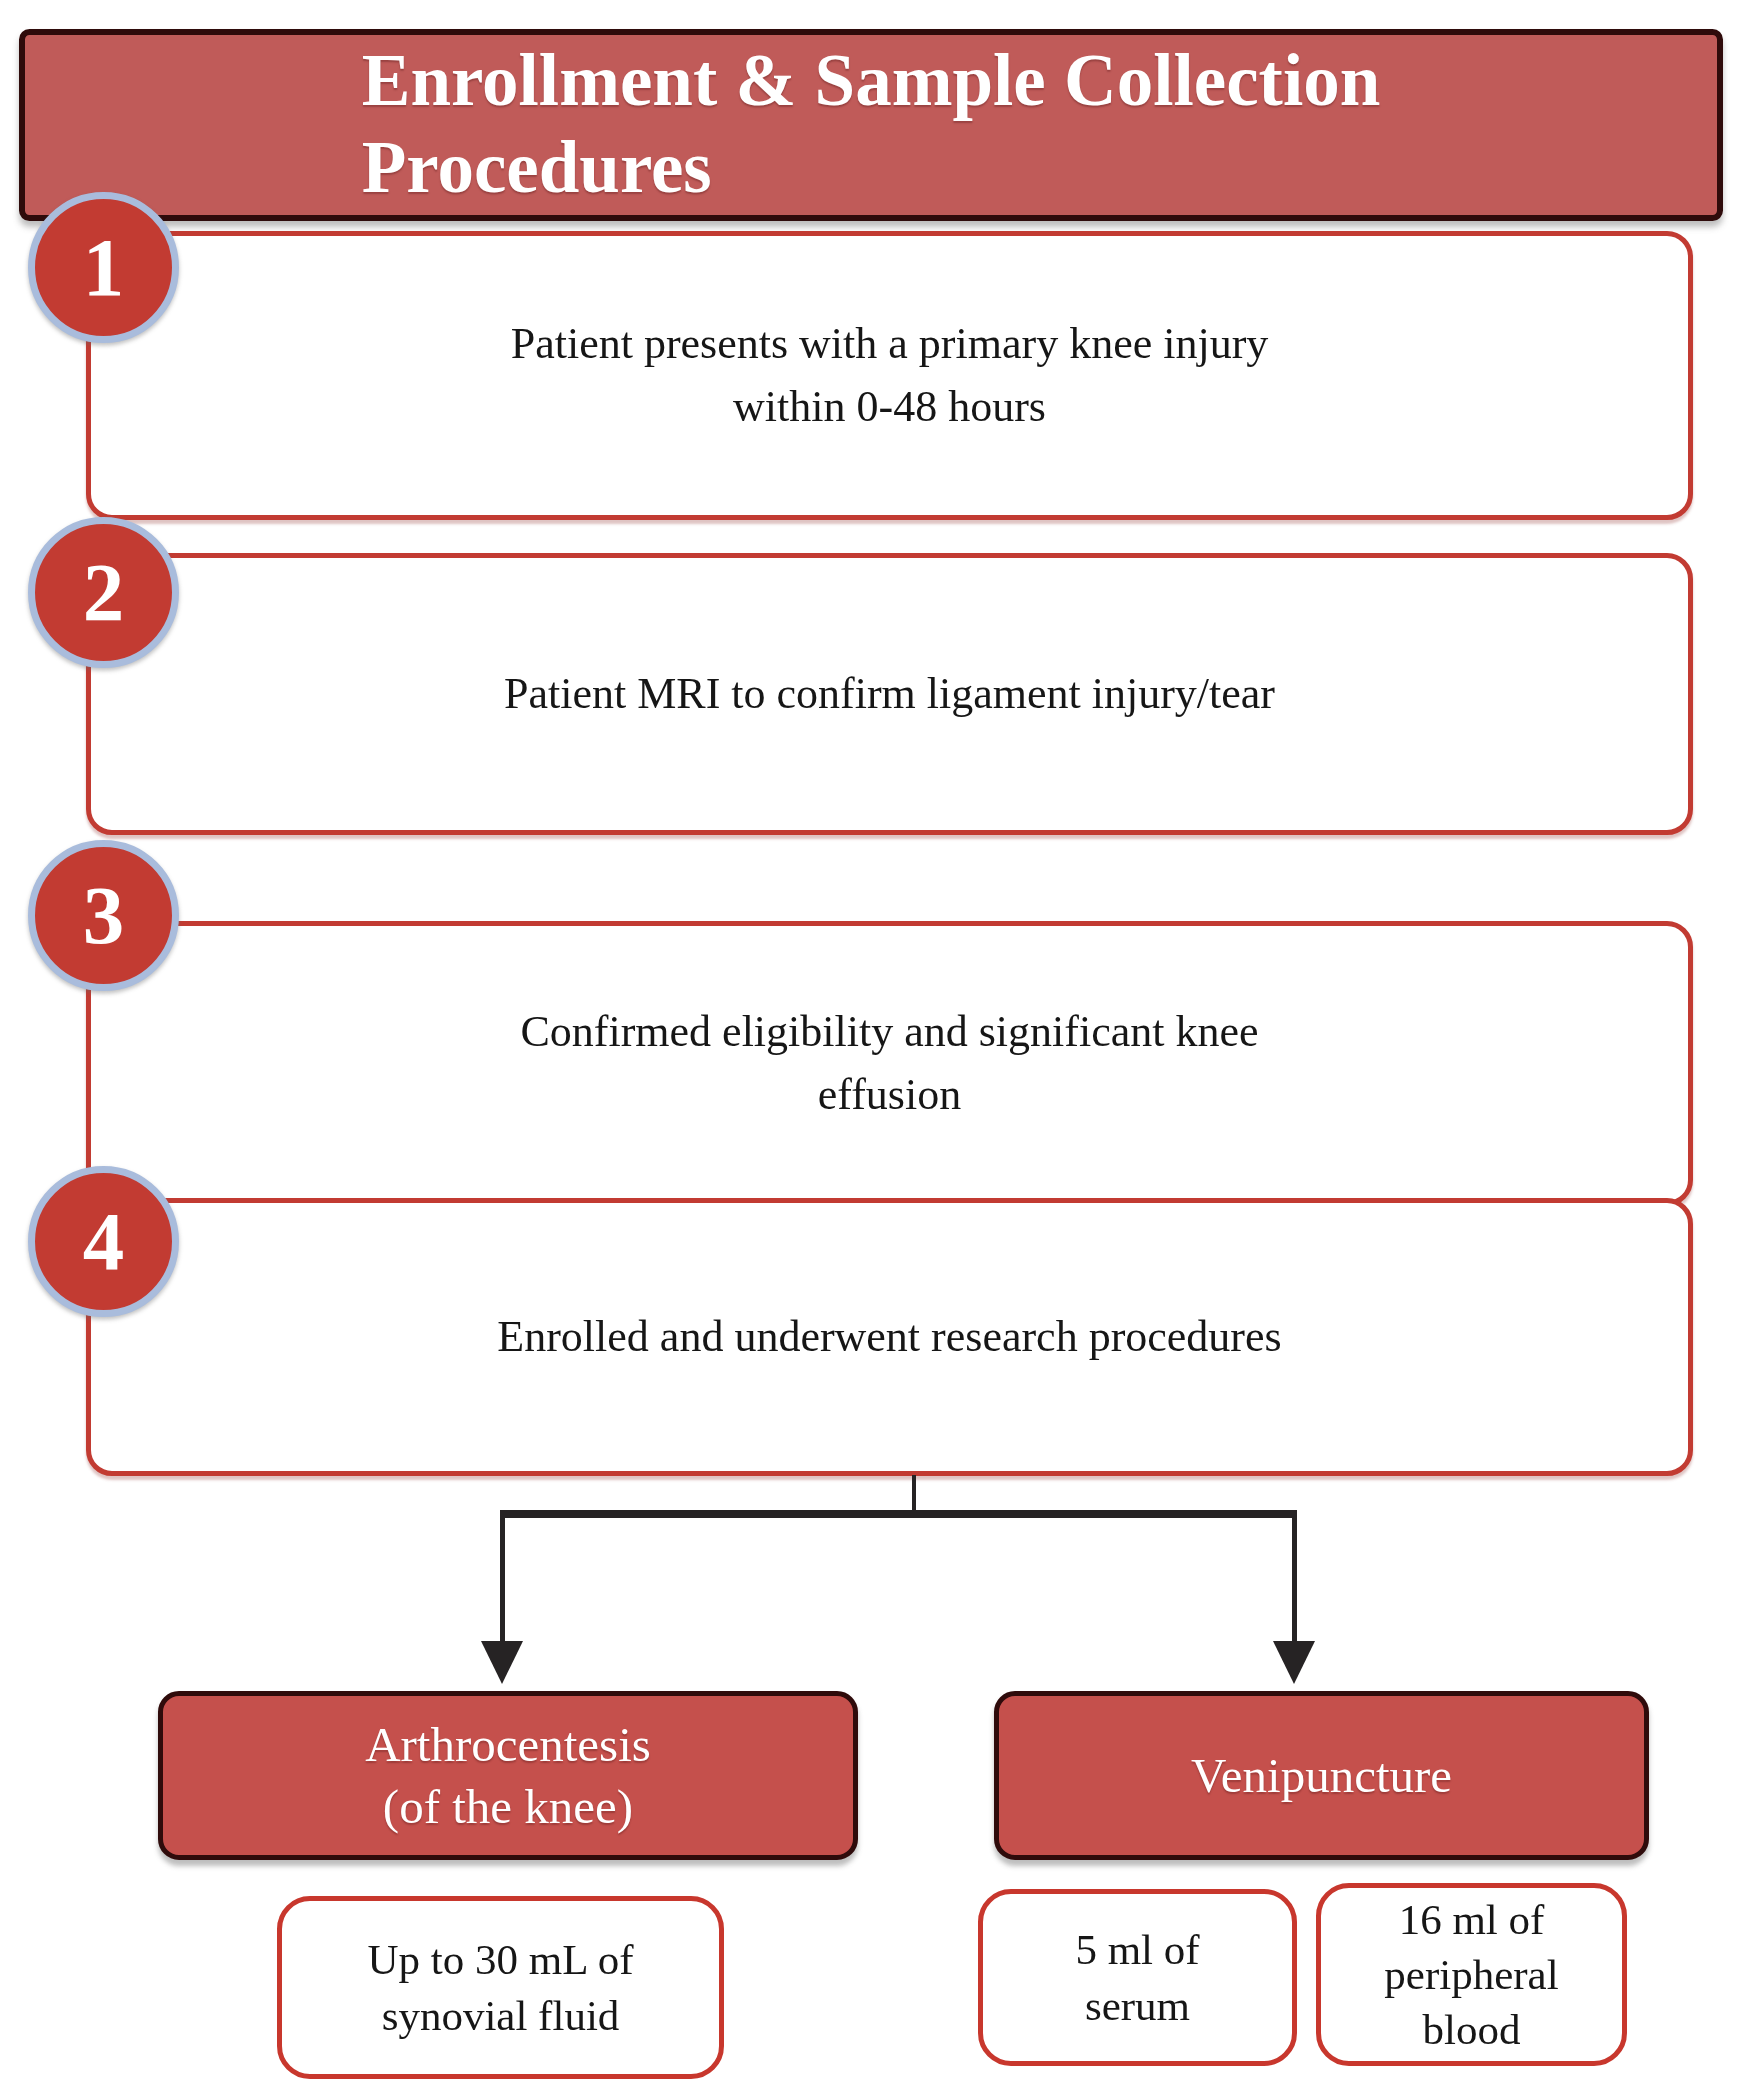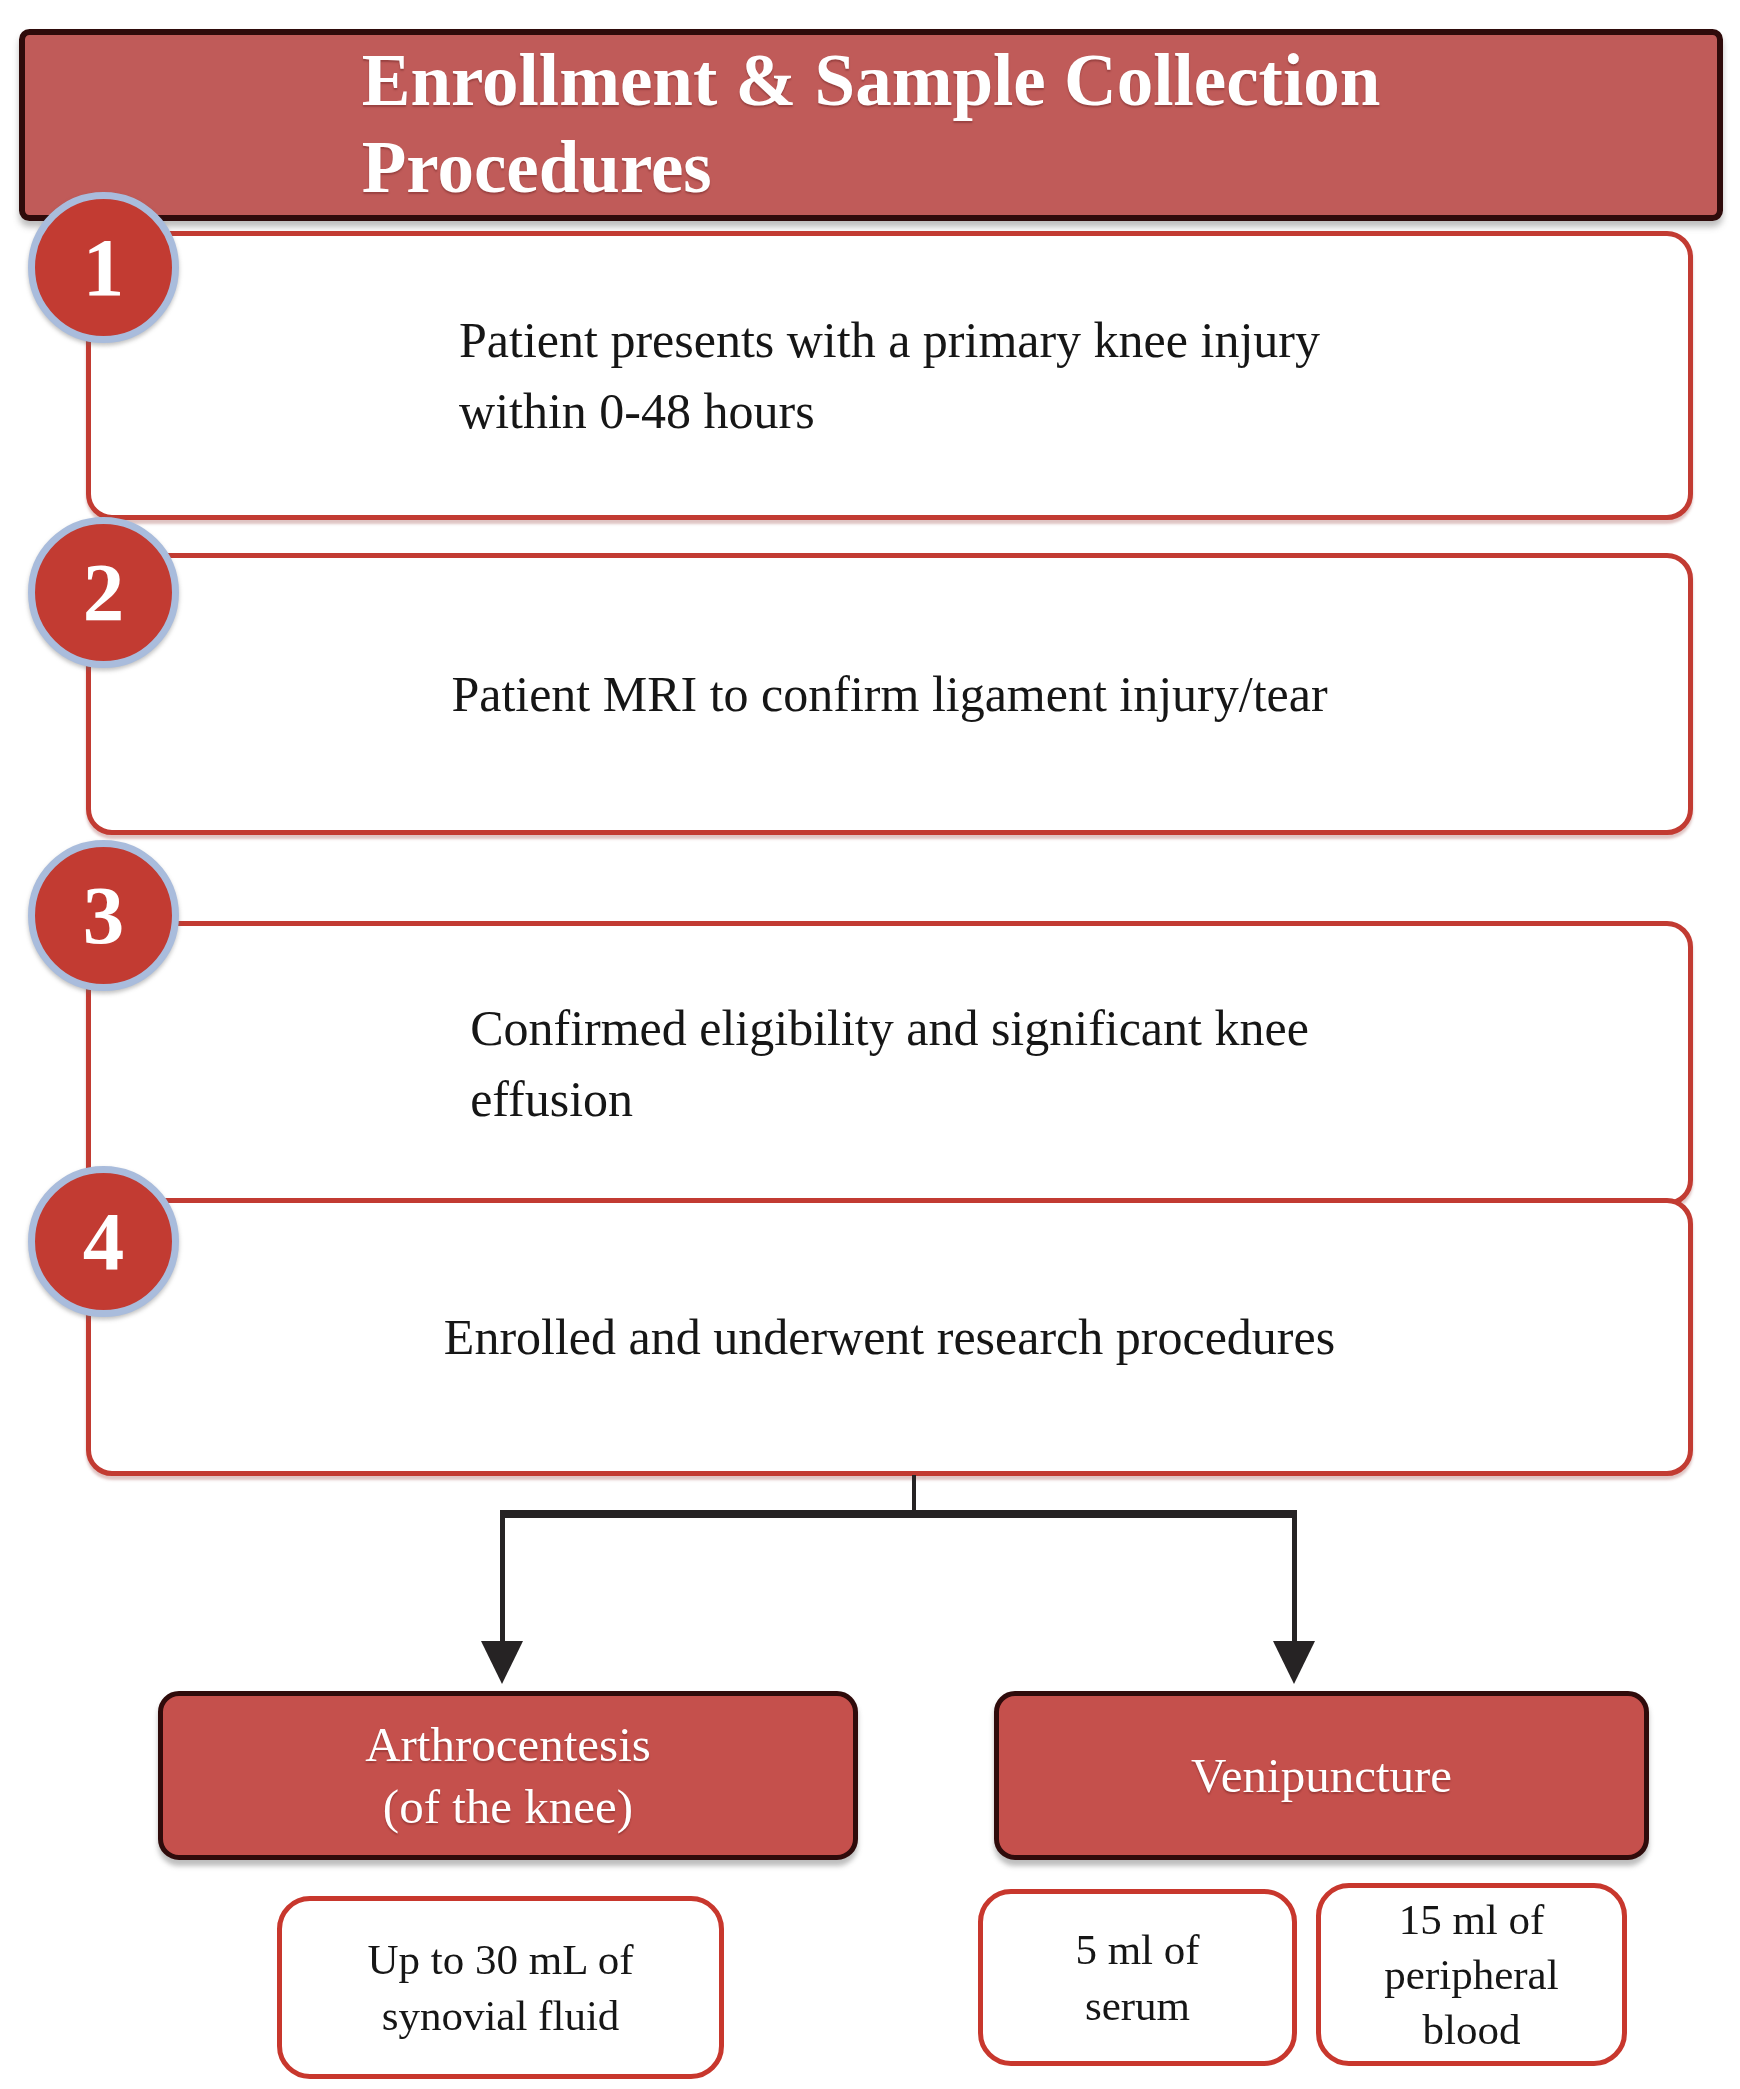--- a/index.html
+++ b/index.html
@@ -32,21 +32,21 @@
   .step-box{
     position:absolute;left:86px;width:1607px;
     background:#ffffff;
     border:5.2px solid #C23B32;
     border-radius:26px;
     box-shadow:0 3.5px 2.6px rgba(150,60,55,0.30);
     display:flex;align-items:center;justify-content:center;
     box-sizing:border-box;
   }
   .step-text{
-    color:#161616;font-size:50px;line-height:1.42;
+    color:#161616;font-size:44px;line-height:1.42;text-align:center;
     padding:0 52px;
   }
 
   
   .badge{
     position:absolute;left:28px;width:137px;height:137px;
     background:#C23B32;
     border:7.8px solid #A9BCDC;
     border-radius:50%;
     display:flex;align-items:center;justify-content:center;
@@ -152,19 +152,19 @@
 
   <div class="outcome-box" style="left:277px;top:1883px;width:447px;height:183px;margin-top:13px;">
     <div class="outcome-text pre">Up to 30 mL of
 synovial fluid</div>
   </div>
   <div class="outcome-box" style="left:978px;top:1889px;width:319px;height:177px;">
     <div class="outcome-text pre">5 ml of
 serum</div>
   </div>
   <div class="outcome-box" style="left:1316px;top:1883px;width:311px;height:183px;">
-    <div class="outcome-text pre">15 ml of
+    <div class="outcome-text pre">16 ml of
 peripheral
 blood</div>
   </div>
 
 </div>
 
 
 </body></html>

